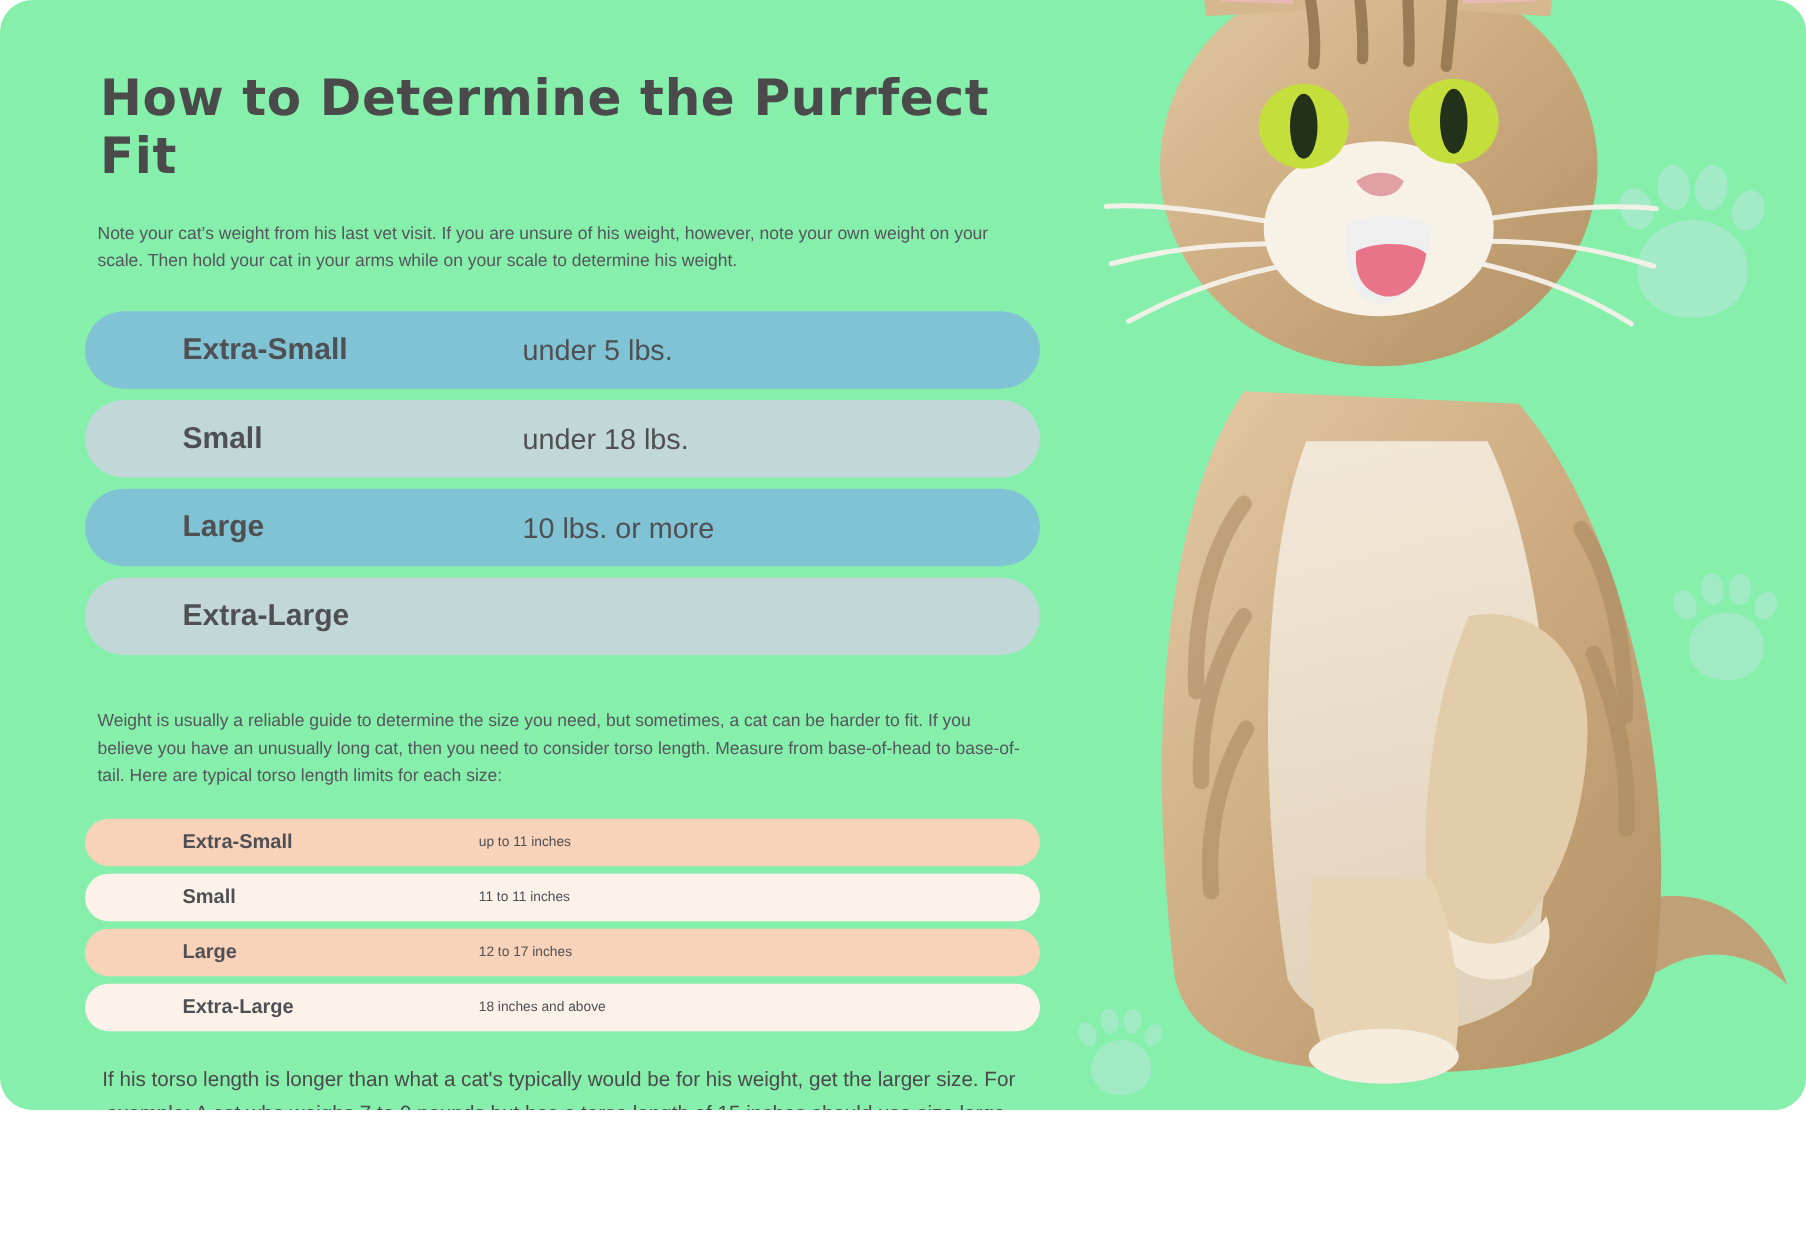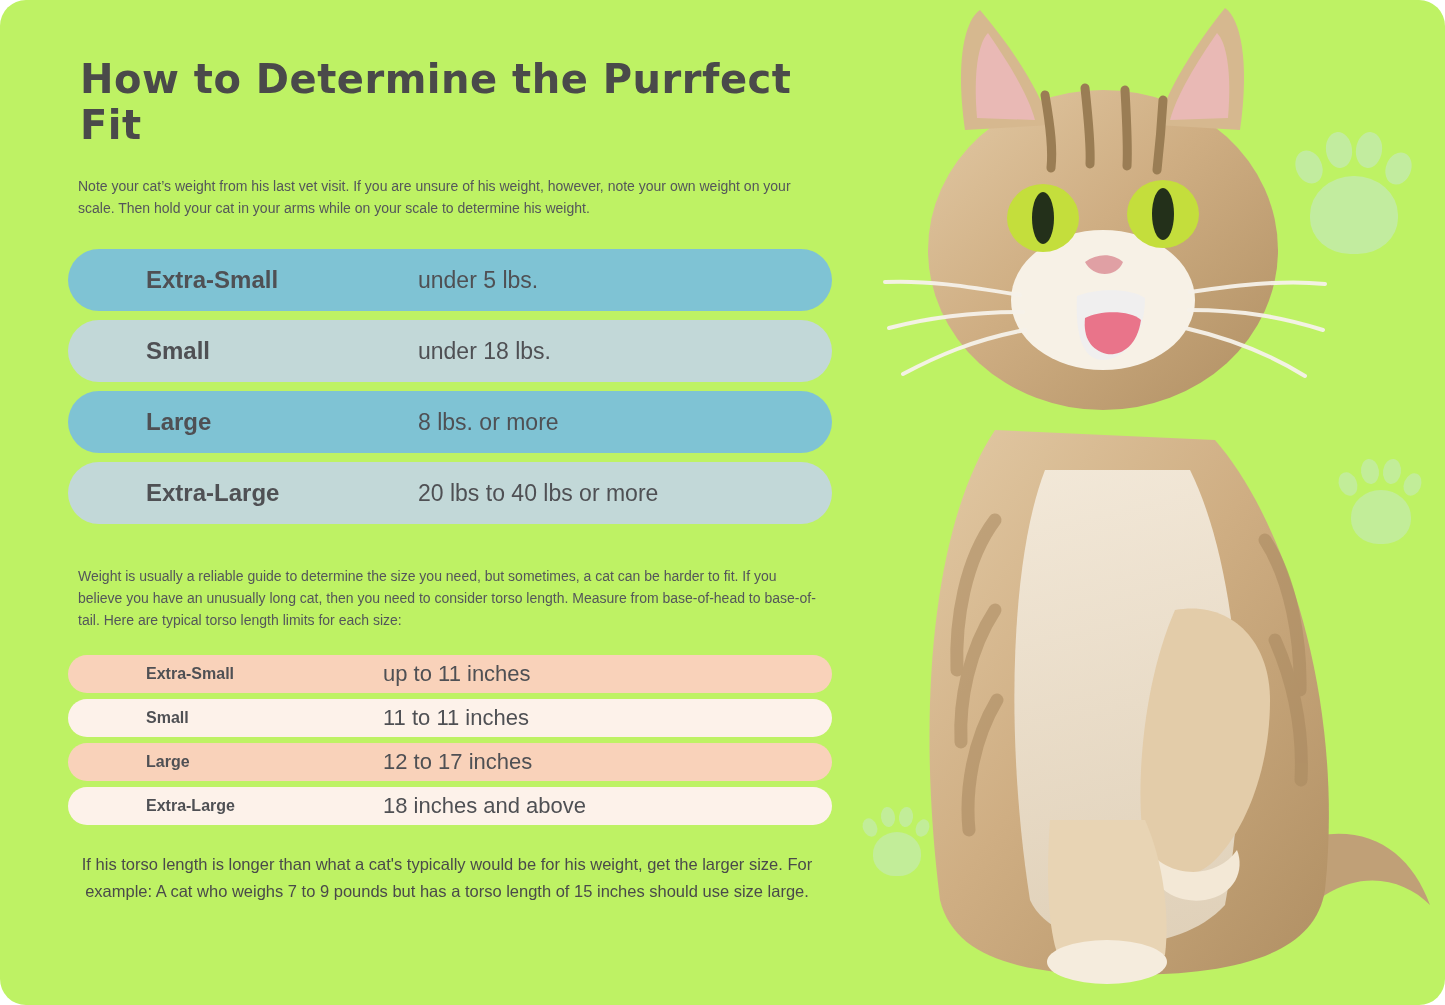--- a/index.html
+++ b/index.html
@@ -9,22 +9,22 @@
   }
   body {
     width: 1445px;
     height: 1005px;
     font-family: "Liberation Sans", sans-serif;
     overflow: hidden;
   }
   .page {
     position: relative;
     width: 1445px;
-    height: 1005px;
-    background: #bef264;
+    height: 888px;
+    background: #86efac;
     border-radius: 26px;
     overflow: hidden;
   }
   
   .paw {
     position: absolute;
     opacity: 0.45;
   }
   .paw .pad {
     position: absolute;
@@ -134,21 +134,21 @@
   .trow.alt-b { background: #fdf2ea; }
   .trow .cell-label {
     width: 315px;
     padding-left: 78px;
     box-sizing: border-box;
     font-size: 16px;
     font-weight: bold;
     color: #4f5054;
   }
   .trow .cell-value {
-    font-size: 22px;
+    font-size: 11px;
     color: #4f5054;
   }
 
   .footnote {
     margin: 26px 0 0 0;
     padding: 0 78px 0 72px;
     text-align: center;
     font-size: 16.5px;
     font-weight: normal;
     color: #4a4a4a;
@@ -270,25 +270,24 @@
       <div class="row alt-a">
         <div class="cell-label">Extra-Small</div>
         <div class="cell-value">under 5 lbs.</div>
       </div>
       <div class="row alt-b">
         <div class="cell-label">Small</div>
         <div class="cell-value">under 18 lbs.</div>
       </div>
       <div class="row alt-a">
         <div class="cell-label">Large</div>
-        <div class="cell-value">8 lbs. or more</div>
+        <div class="cell-value">10 lbs. or more</div>
       </div>
       <div class="row alt-b">
         <div class="cell-label">Extra-Large</div>
-        <div class="cell-value">20 lbs to 40 lbs or more</div>
       </div>
     </div>
 
     <p class="mid-para">Weight is usually a reliable guide to determine the size you need, but sometimes, a cat can be harder to fit. If you believe you have an unusually long cat, then you need to consider torso length. Measure from base-of-head to base-of-tail. Here are typical torso length limits for each size:</p>
 
     <div class="table-torso">
       <div class="trow alt-a">
         <div class="cell-label">Extra-Small</div>
         <div class="cell-value">up to 11 inches</div>
       </div>

